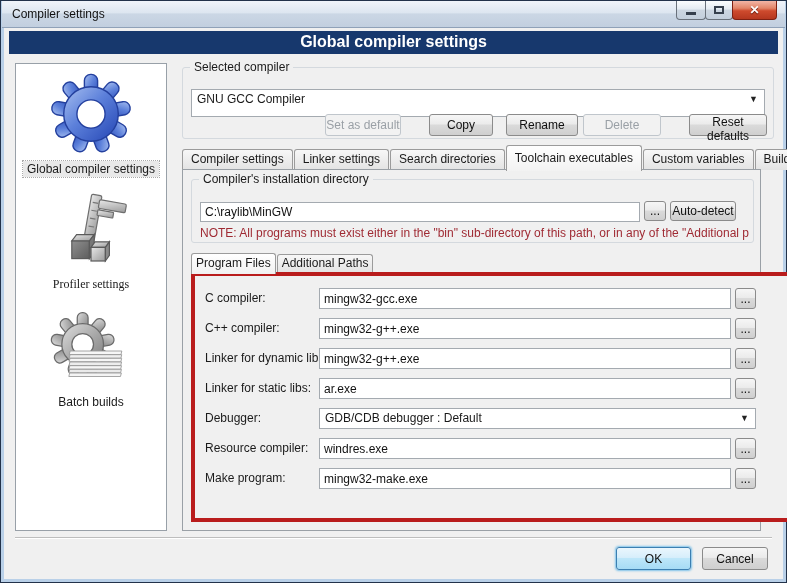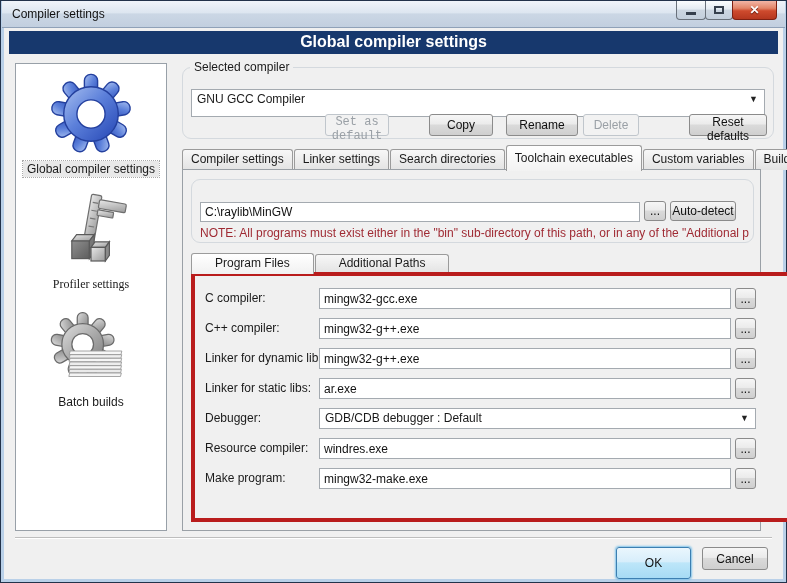--- a/index.html
+++ b/index.html
@@ -37,40 +37,40 @@
   
   .sidebar { position:absolute; left:11px; top:35px; width:152px; height:468px;
              background:#fff; border:1px solid #98a0a8; overflow:hidden; }
   .side-item { display:flex; flex-direction:column; align-items:center; cursor:default; }
   .side-item .s-icon { display:block; }
   .side-label { padding:1px 4px; margin-top:3px; white-space:nowrap; }
   .side-item.selected .side-label { background:#e9e9e9; outline:1px dotted #aaa; }
   .si-1 { margin-top:6px; } .si-2 { margin-top:16px;font-family:Liberation Serif, serif; } .si-3 { margin-top:18px; }
 
   
-  .group { position:absolute; border:1px solid #d4d9de; border-radius:9px;padding-left:21px; }
+  .group { position:absolute; border:1px solid #d4d9de; border-radius:3px;padding-left:21px; }
   .group-label { position:absolute; top:-8px; left:7px; background:#f0f0f0; padding:0 4px; }
 
   .g-selected { left:178px; top:39px; width:592px; height:72px; }           
   .combo { position:absolute; background:#fff; border:1px solid #a4aab0;
            line-height:19px; padding-left:5px; cursor:default; }
   .combo .arrow { position:absolute; right:6px; top:0; line-height:19px; font-size:9px; color:#222; }
   .combo-compiler { left:8px; top:21px; right:8px; height:28px; }
 
   .btn { position:absolute; height:22px; text-align:center; color:#111; font-size:12px;
          font-family:"Liberation Sans",sans-serif;
          background:linear-gradient(#f6f6f6, #ebebeb 45%, #dadada 50%, #cfcfcf 100%);
          border:1px solid #8b8b8b; border-radius:3px; cursor:default; }
   .btn.disabled { background:#f2f2f2; border-color:#c0c6cc; color:#9aa0a6; }
   .btn.sm { height:20px; }
 
-  .b-setdef { left:142px; top:46px; width:64px;font-family:Liberation Mono, monospace; }
+  .b-setdef { left:142px; top:46px; width:76px; }
   .b-copy   { left:246px; top:46px; width:64px; }
   .b-rename { left:323px; top:46px; width:72px; }
-  .b-delete { left:400px; top:46px; width:56px; }
+  .b-delete { left:400px; top:46px; width:78px; }
   .b-reset  { left:506px; top:46px; width:78px; }
 
   
   .tabstrip { position:absolute; left:178px; top:115px; width:594px; height:27px;
               display:flex; align-items:flex-end; }
   .tab { height:21px; line-height:19px; padding:0 8px; margin-right:1px; white-space:nowrap;
          background:linear-gradient(#f7f7f7,#e3e3e3); border:1px solid #9b9b9b;
          border-bottom:none; border-radius:3px 3px 0 0; cursor:default; }
   .tab.active { height:26px; line-height:24px; background:linear-gradient(#ffffff,#f2f2f2);
                 position:relative; z-index:3; margin-bottom:-1px; }
@@ -82,39 +82,39 @@
   .g-install { left:8px; top:9px; width:563px; height:64px; }
   .inp { position:absolute; height:20px; background:#fff; border:1px solid #a4aab0;
          padding:0 4px; font-family:"Liberation Sans",sans-serif; font-size:12px; color:#111; }
   .i-path { left:8px; top:22px; width:440px; }
   .b-browse-path { left:452px; top:21px; width:22px; }
   .b-autodetect { left:478px; top:21px; width:66px; }
   .note { position:absolute; left:8px; top:46px; right:4px; color:#9f2a33;
           white-space:nowrap; overflow:hidden; }
 
   .subtabstrip { position:absolute; left:8px; top:82px; height:21px; display:flex; align-items:flex-end; }
-  .subtab { height:19px; line-height:17px; padding:0 23px; margin-right:1px;
+  .subtab { height:19px; line-height:17px; padding:0 4px; margin-right:1px;
             background:linear-gradient(#f7f7f7,#e3e3e3); border:1px solid #9b9b9b;
             border-bottom:none; border-radius:3px 3px 0 0; cursor:default; }
   .subtab.active { height:21px; line-height:19px; background:linear-gradient(#ffffff,#f1f1f1);
                    margin-bottom:-1px; position:relative; z-index:3; }
 
   .subpanel { position:absolute; left:8px; top:102px; width:647px; height:250px;
               background:#f0f0f0; border:4px solid #b91c1c; z-index:2; }
   .row { position:absolute; left:0; right:0; height:21px; }
   .row .rlabel { position:absolute; left:10px; top:3px; white-space:nowrap; }
   .row .rinput { left:124px; top:0; width:412px; height:21px; }
   .row .rbrowse { left:540px; top:0; width:21px; height:21px; }
   .row .rcombo { left:124px; top:0; width:437px; height:21px; }
   .r0{top:12px}.r1{top:42px}.r2{top:72px}.r3{top:102px}.r4{top:132px}.r5{top:162px}.r6{top:192px}
 
   
   .sep { position:absolute; left:11px; right:11px; top:509px; height:2px;
          border-top:1px solid #bdbdbd; border-bottom:1px solid #fff; }
-  .b-ok { left:612px; top:519px; width:75px; height:32px;
+  .b-ok { left:612px; top:519px; width:75px; height:23px;
           background:linear-gradient(#eaf6fd, #d7eefb 45%, #bde6f9 50%, #a6dbf5 100%);
           border-color:#3c7fb1; box-shadow:0 0 2px 1px #7fc3ea; }
   .b-cancel { left:698px; top:519px; width:66px; height:23px; }
 </style>
 </head>
 <body>
 
 <div class="frame">
 
   <div class="titlebar">
@@ -252,20 +252,21 @@
       <div class="tab">Search directories</div>
       <div class="tab active">Toolchain executables</div>
       <div class="tab">Custom variables</div>
       <div class="tab">Build options</div>
 
     </div>
 
     <div class="notebook">
 
       <div class="group g-install">
+        <span class="group-label">Compiler's installation directory</span>
         <input class="inp i-path" value="C:\raylib\MinGW" style="">
         <button class="btn sm b-browse-path">...</button>
         <button class="btn sm b-autodetect">Auto-detect</button>
         <div class="note">NOTE: All programs must exist either in the "bin" sub-directory of this path, or in any of the "Additional paths"...</div>
       </div>
 
       <div class="subtabstrip">
         <div class="subtab active">Program Files</div>
         <div class="subtab">Additional Paths</div>
       </div>

